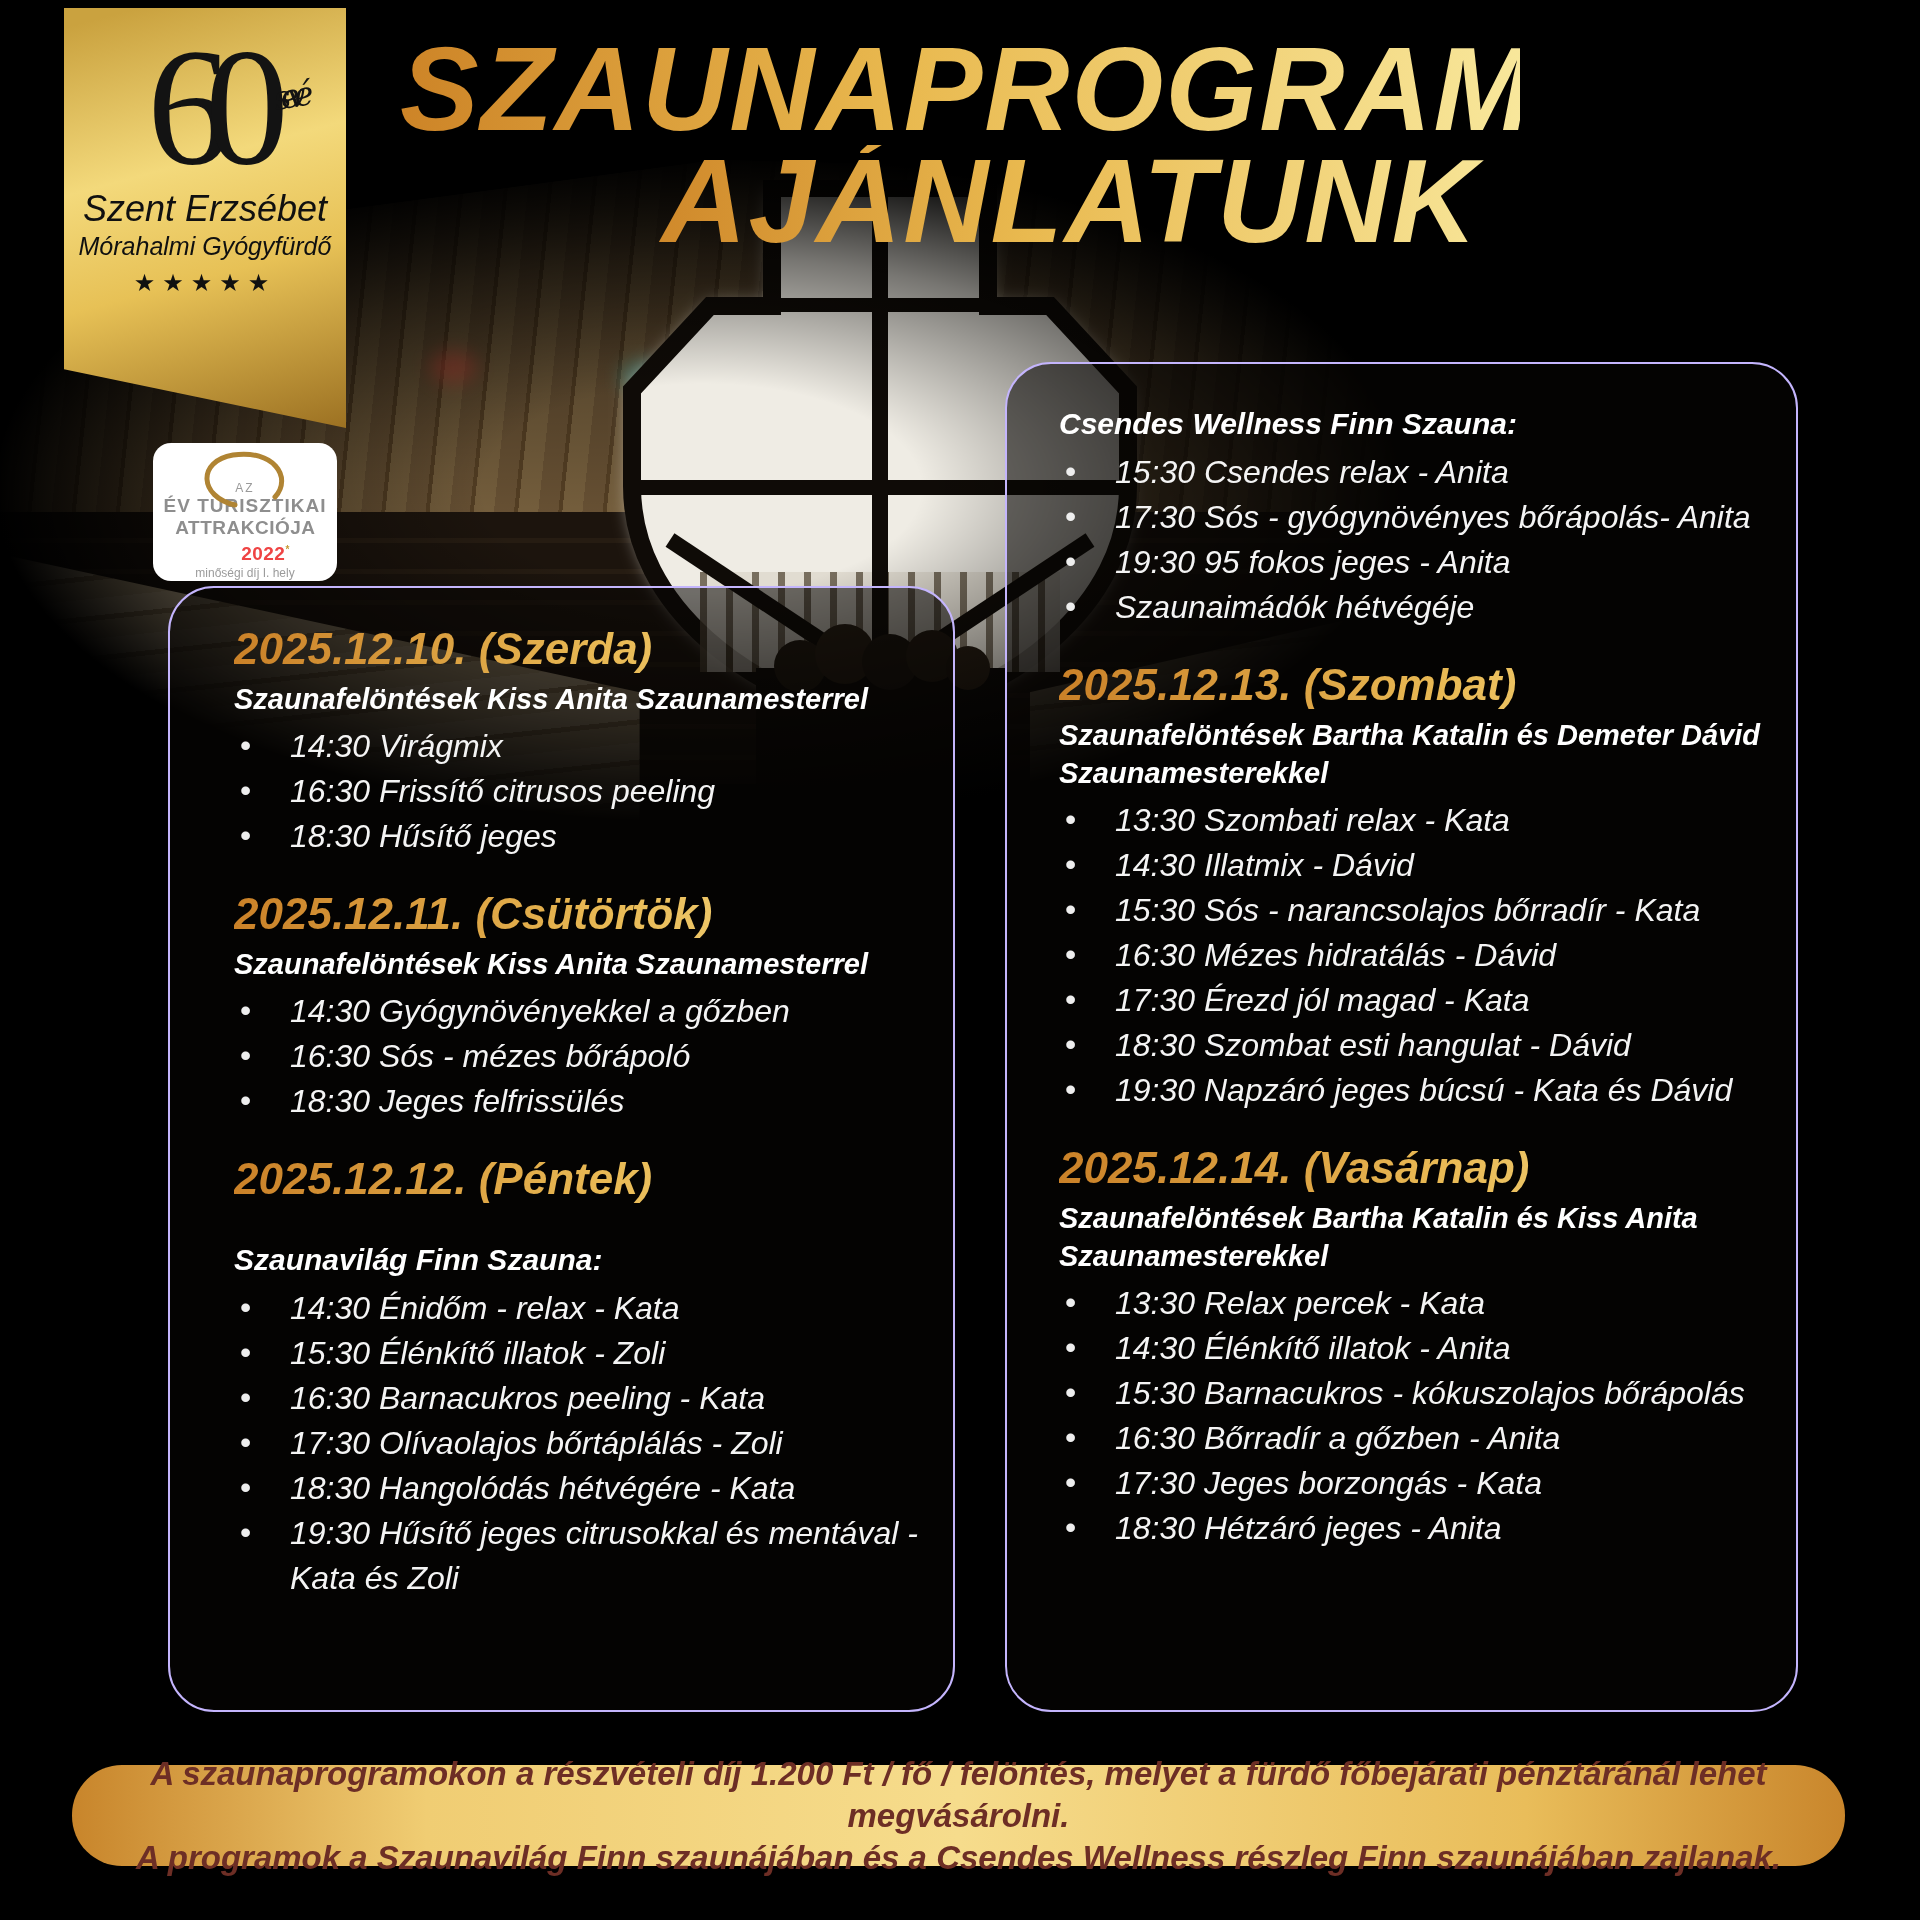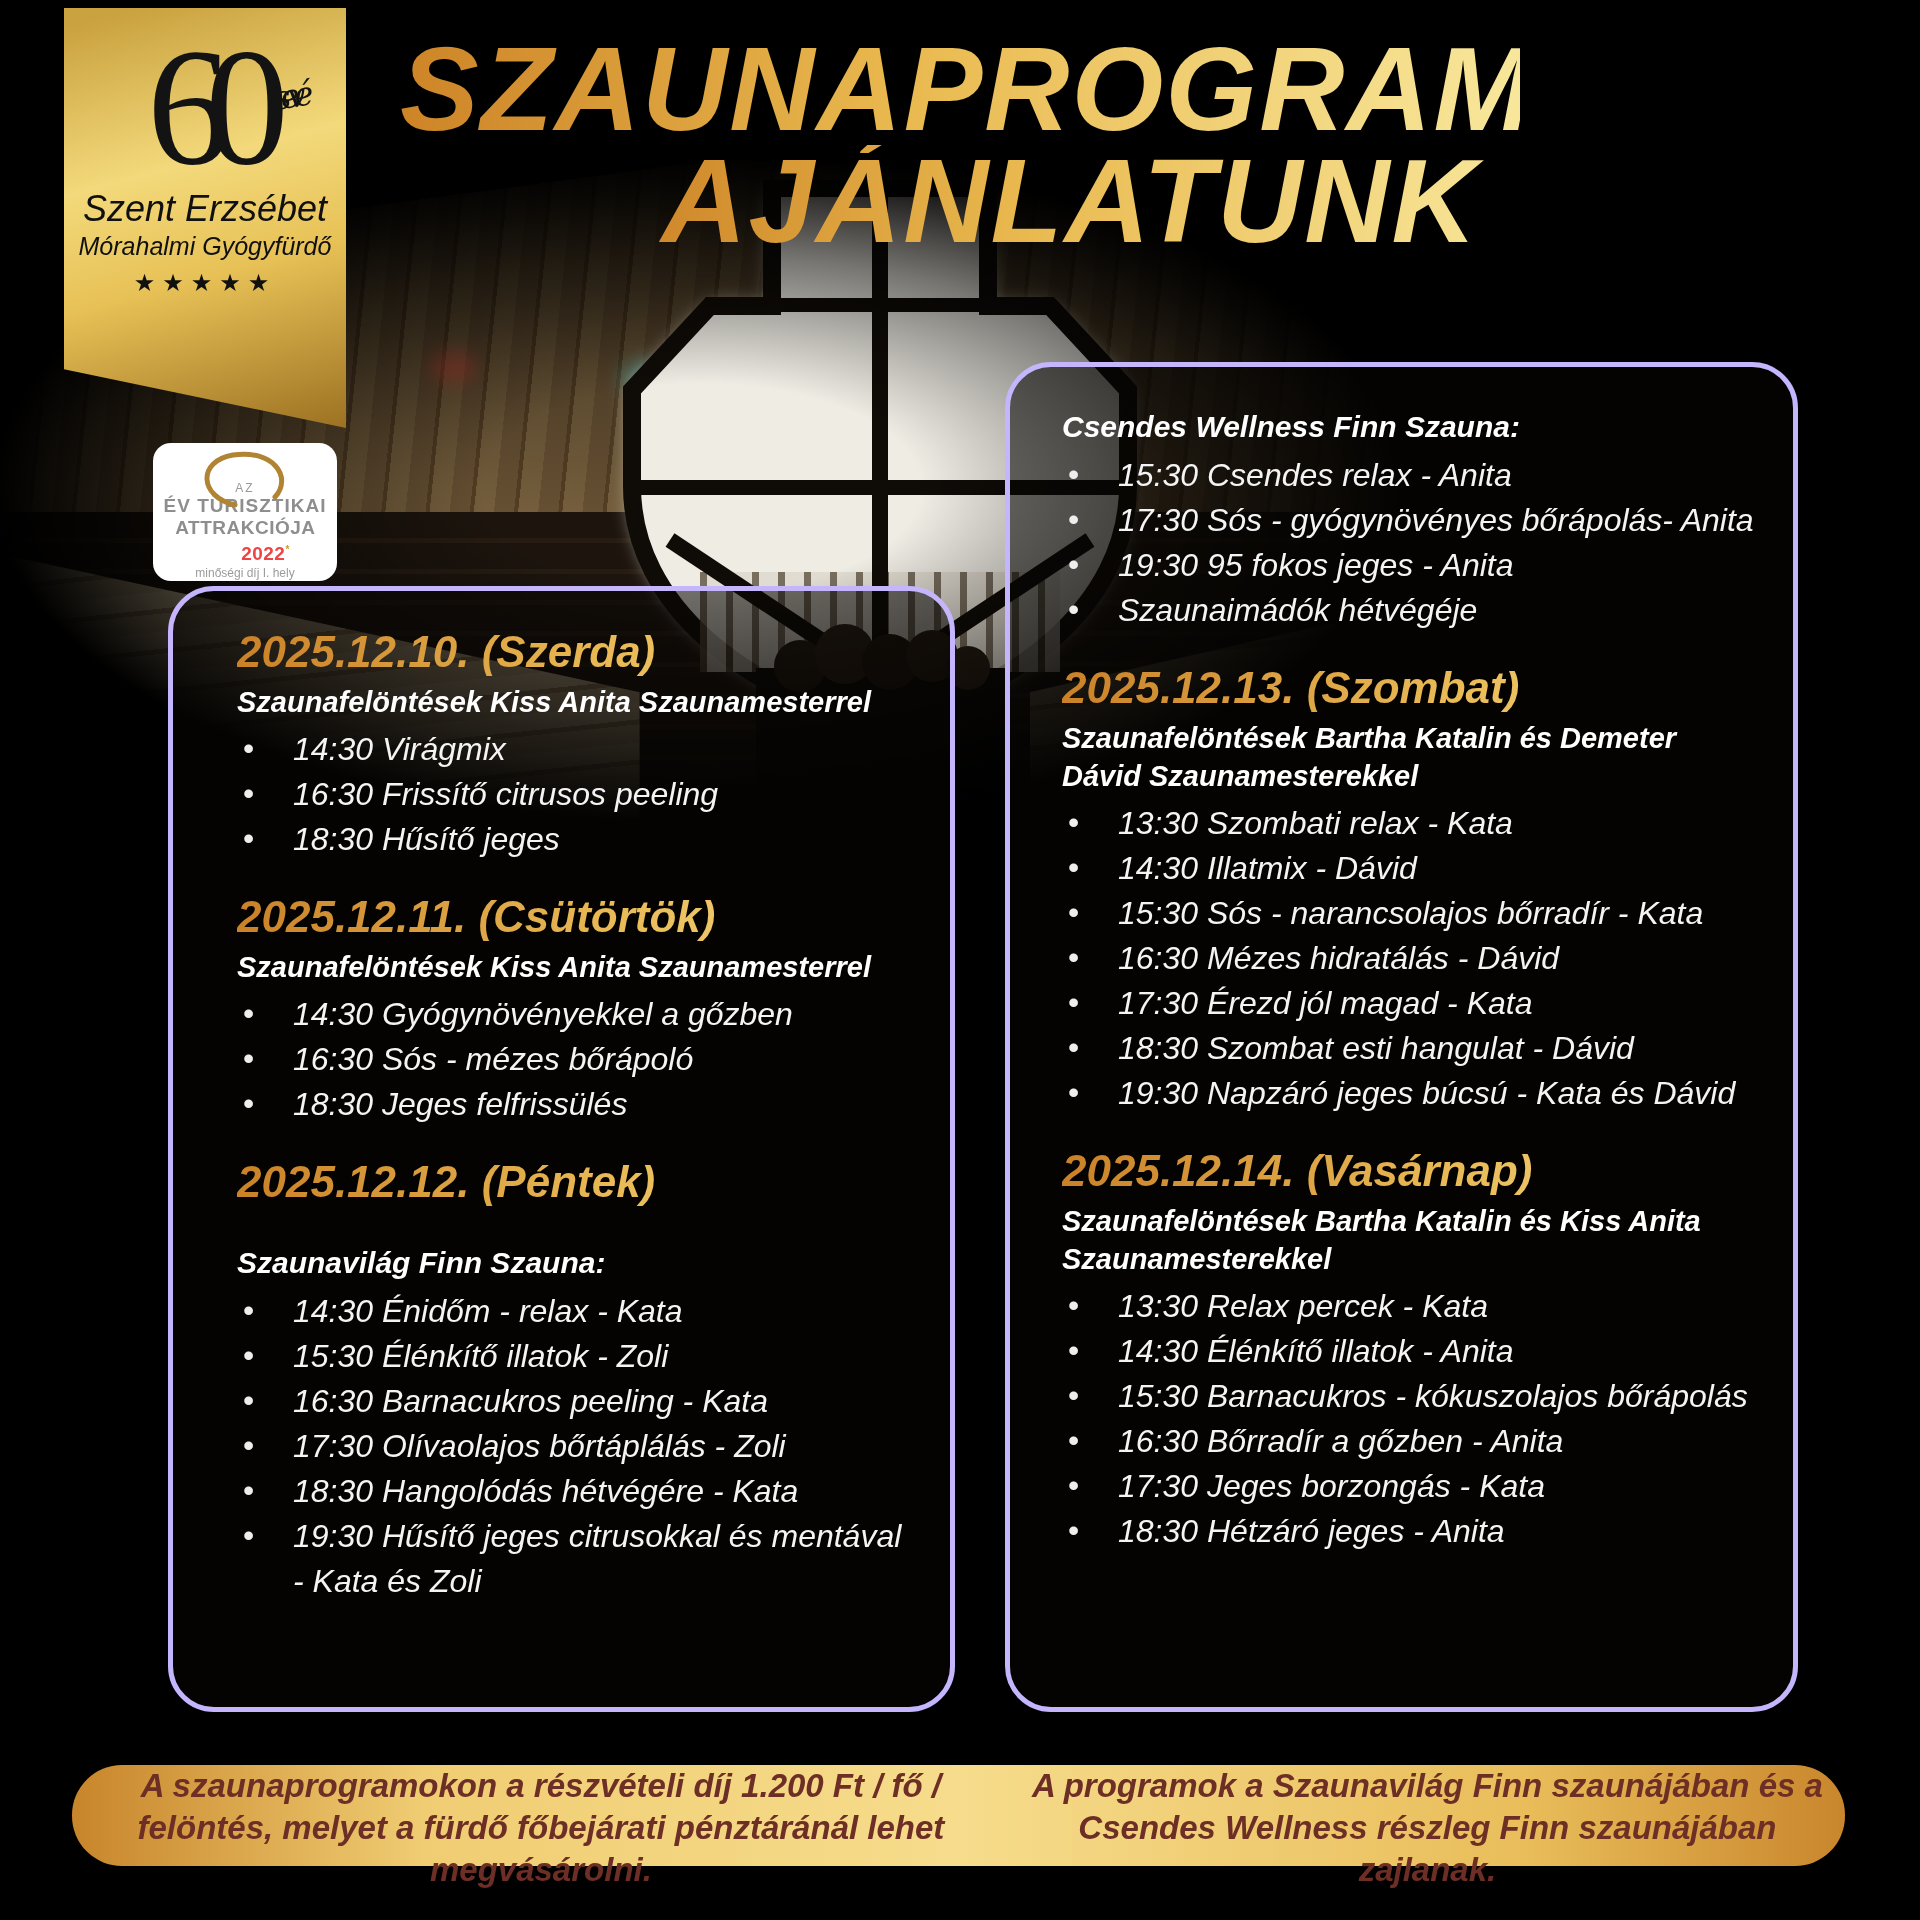--- a/index.html
+++ b/index.html
@@ -49,42 +49,42 @@
 
   
   #title{position:absolute;left:400px;top:33px;width:1120px;z-index:4;
     font-style:italic;font-weight:bold;text-align:center;}
   .t-line{background:linear-gradient(90deg,#cd8427 0%,#e9b94f 45%,#f8e79b 100%);
     -webkit-background-clip:text;background-clip:text;color:transparent;}
   .t1{font-size:118px;line-height:112px;letter-spacing:2px;}
   .t2{font-size:118px;line-height:112px;letter-spacing:2px;margin-left:220px;}
 
   
-  .panel{position:absolute;z-index:7;border:5px solid #c4b5fd;border-radius:46px;
+  .panel{position:absolute;z-index:7;border:2px solid #c4b5fd;border-radius:46px;
     background:rgba(8,6,3,.55);color:#f4f4f4;}
   #panel-left{left:168px;top:586px;width:787px;height:1126px;padding:36px 34px 0 64px;}
   #panel-right{left:1005px;top:362px;width:793px;height:1350px;padding:40px 30px 0 52px;}
   .panel,.panel *{box-sizing:border-box;}
   .section{margin-bottom:30px;}
   .date{font-size:44px;line-height:50px;font-weight:bold;font-style:italic;
     background:linear-gradient(90deg,#ca8128,#e9ba55 55%,#f6dd8b);
     -webkit-background-clip:text;background-clip:text;color:transparent;margin-bottom:6px;}
   .subtitle{font-size:29px;line-height:38px;font-weight:bold;font-style:italic;color:#fff;}
   .venue{font-size:30px;line-height:40px;font-weight:bold;font-style:italic;color:#fff;margin-top:36px;}
   .section:first-child .venue{margin-top:0;}
   ul.sched{list-style:none;margin:6px 0 0 0;padding:0;}
   ul.sched li{position:relative;padding-left:56px;font-size:32px;line-height:45px;
     font-style:italic;color:#f4f4f4;}
   ul.sched .blt{position:absolute;left:6px;top:-1px;font-style:normal;color:#eee;}
 
   
   #footer{position:absolute;left:72px;top:1765px;width:1773px;height:101px;z-index:8;
     border-radius:50px;
     background:linear-gradient(90deg,#c8852b 0%,#f0cd73 20%,#f6dc8c 50%,#e9bd5a 82%,#c9862c 100%);
-    display:flex;justify-content:center;text-align:center;}
+    display:flex;flex-direction:column;justify-content:center;text-align:center;}
   #footer div{font-style:italic;font-weight:bold;font-size:33px;line-height:42px;color:#6d2e25;}
 </style>
 </head>
 <body>
 
 <div id="poster">
 
   <div id="photo">
     <div class="ceiling"></div>
     <div class="backwall"></div>

